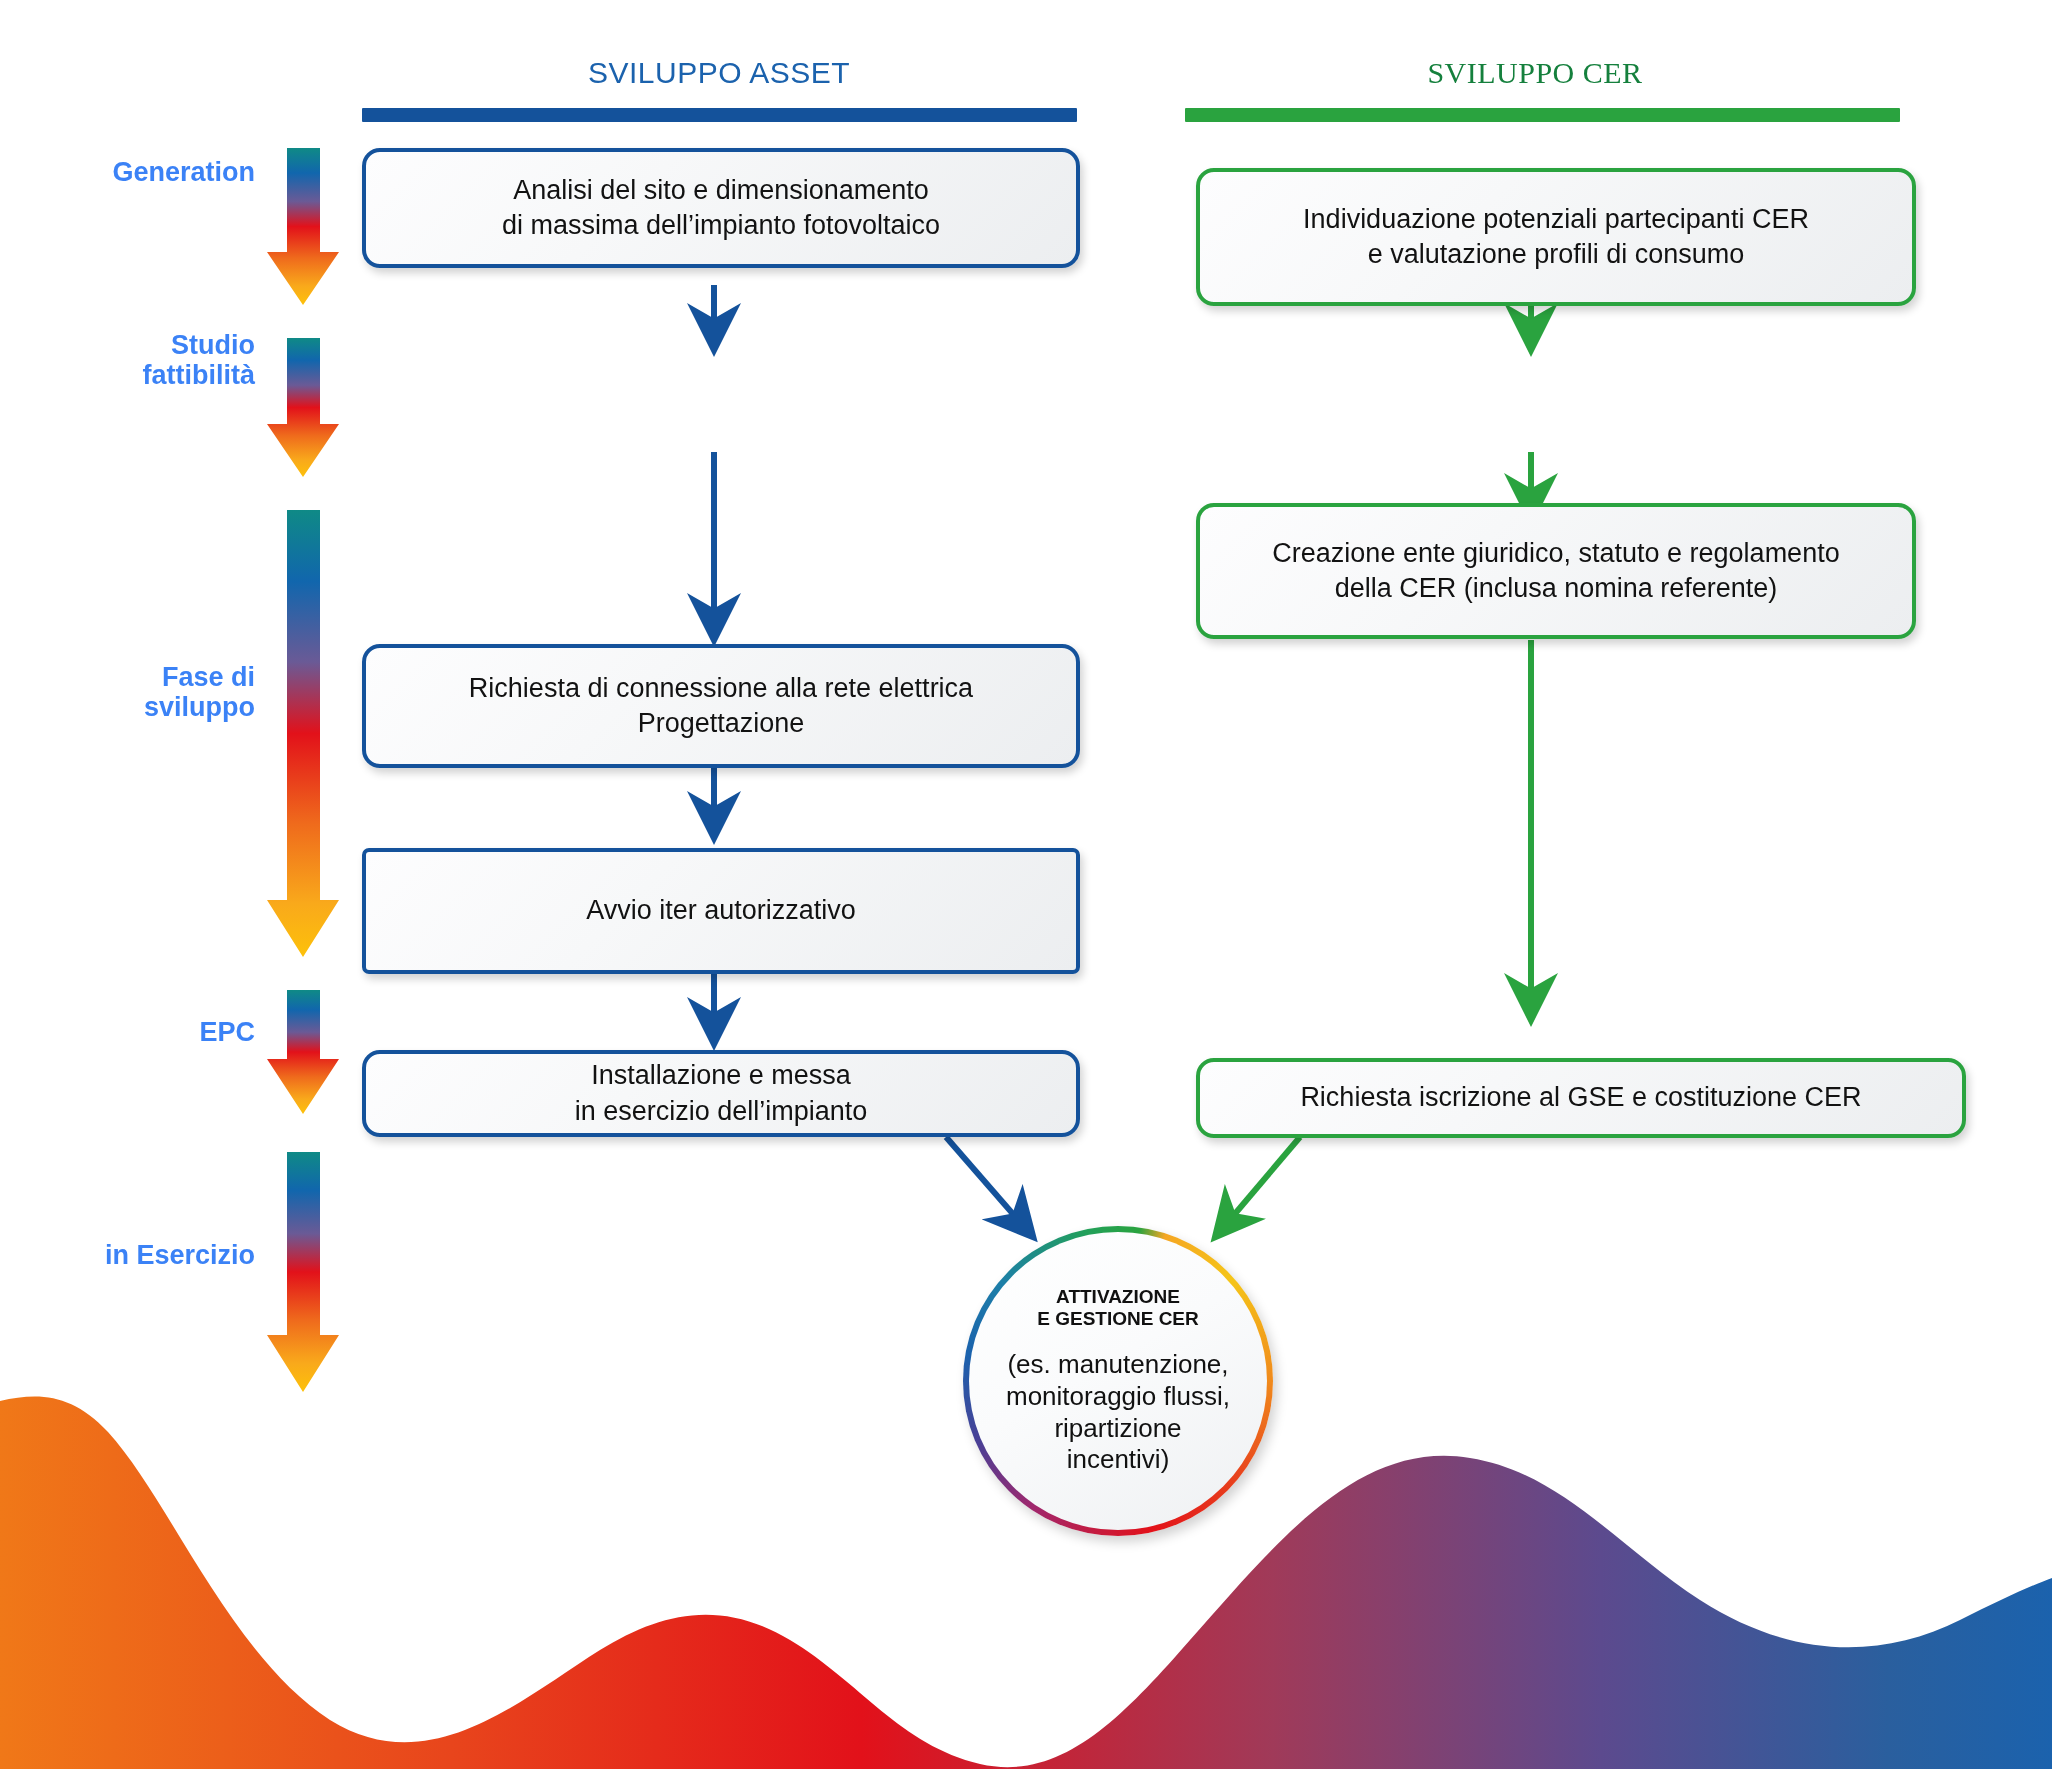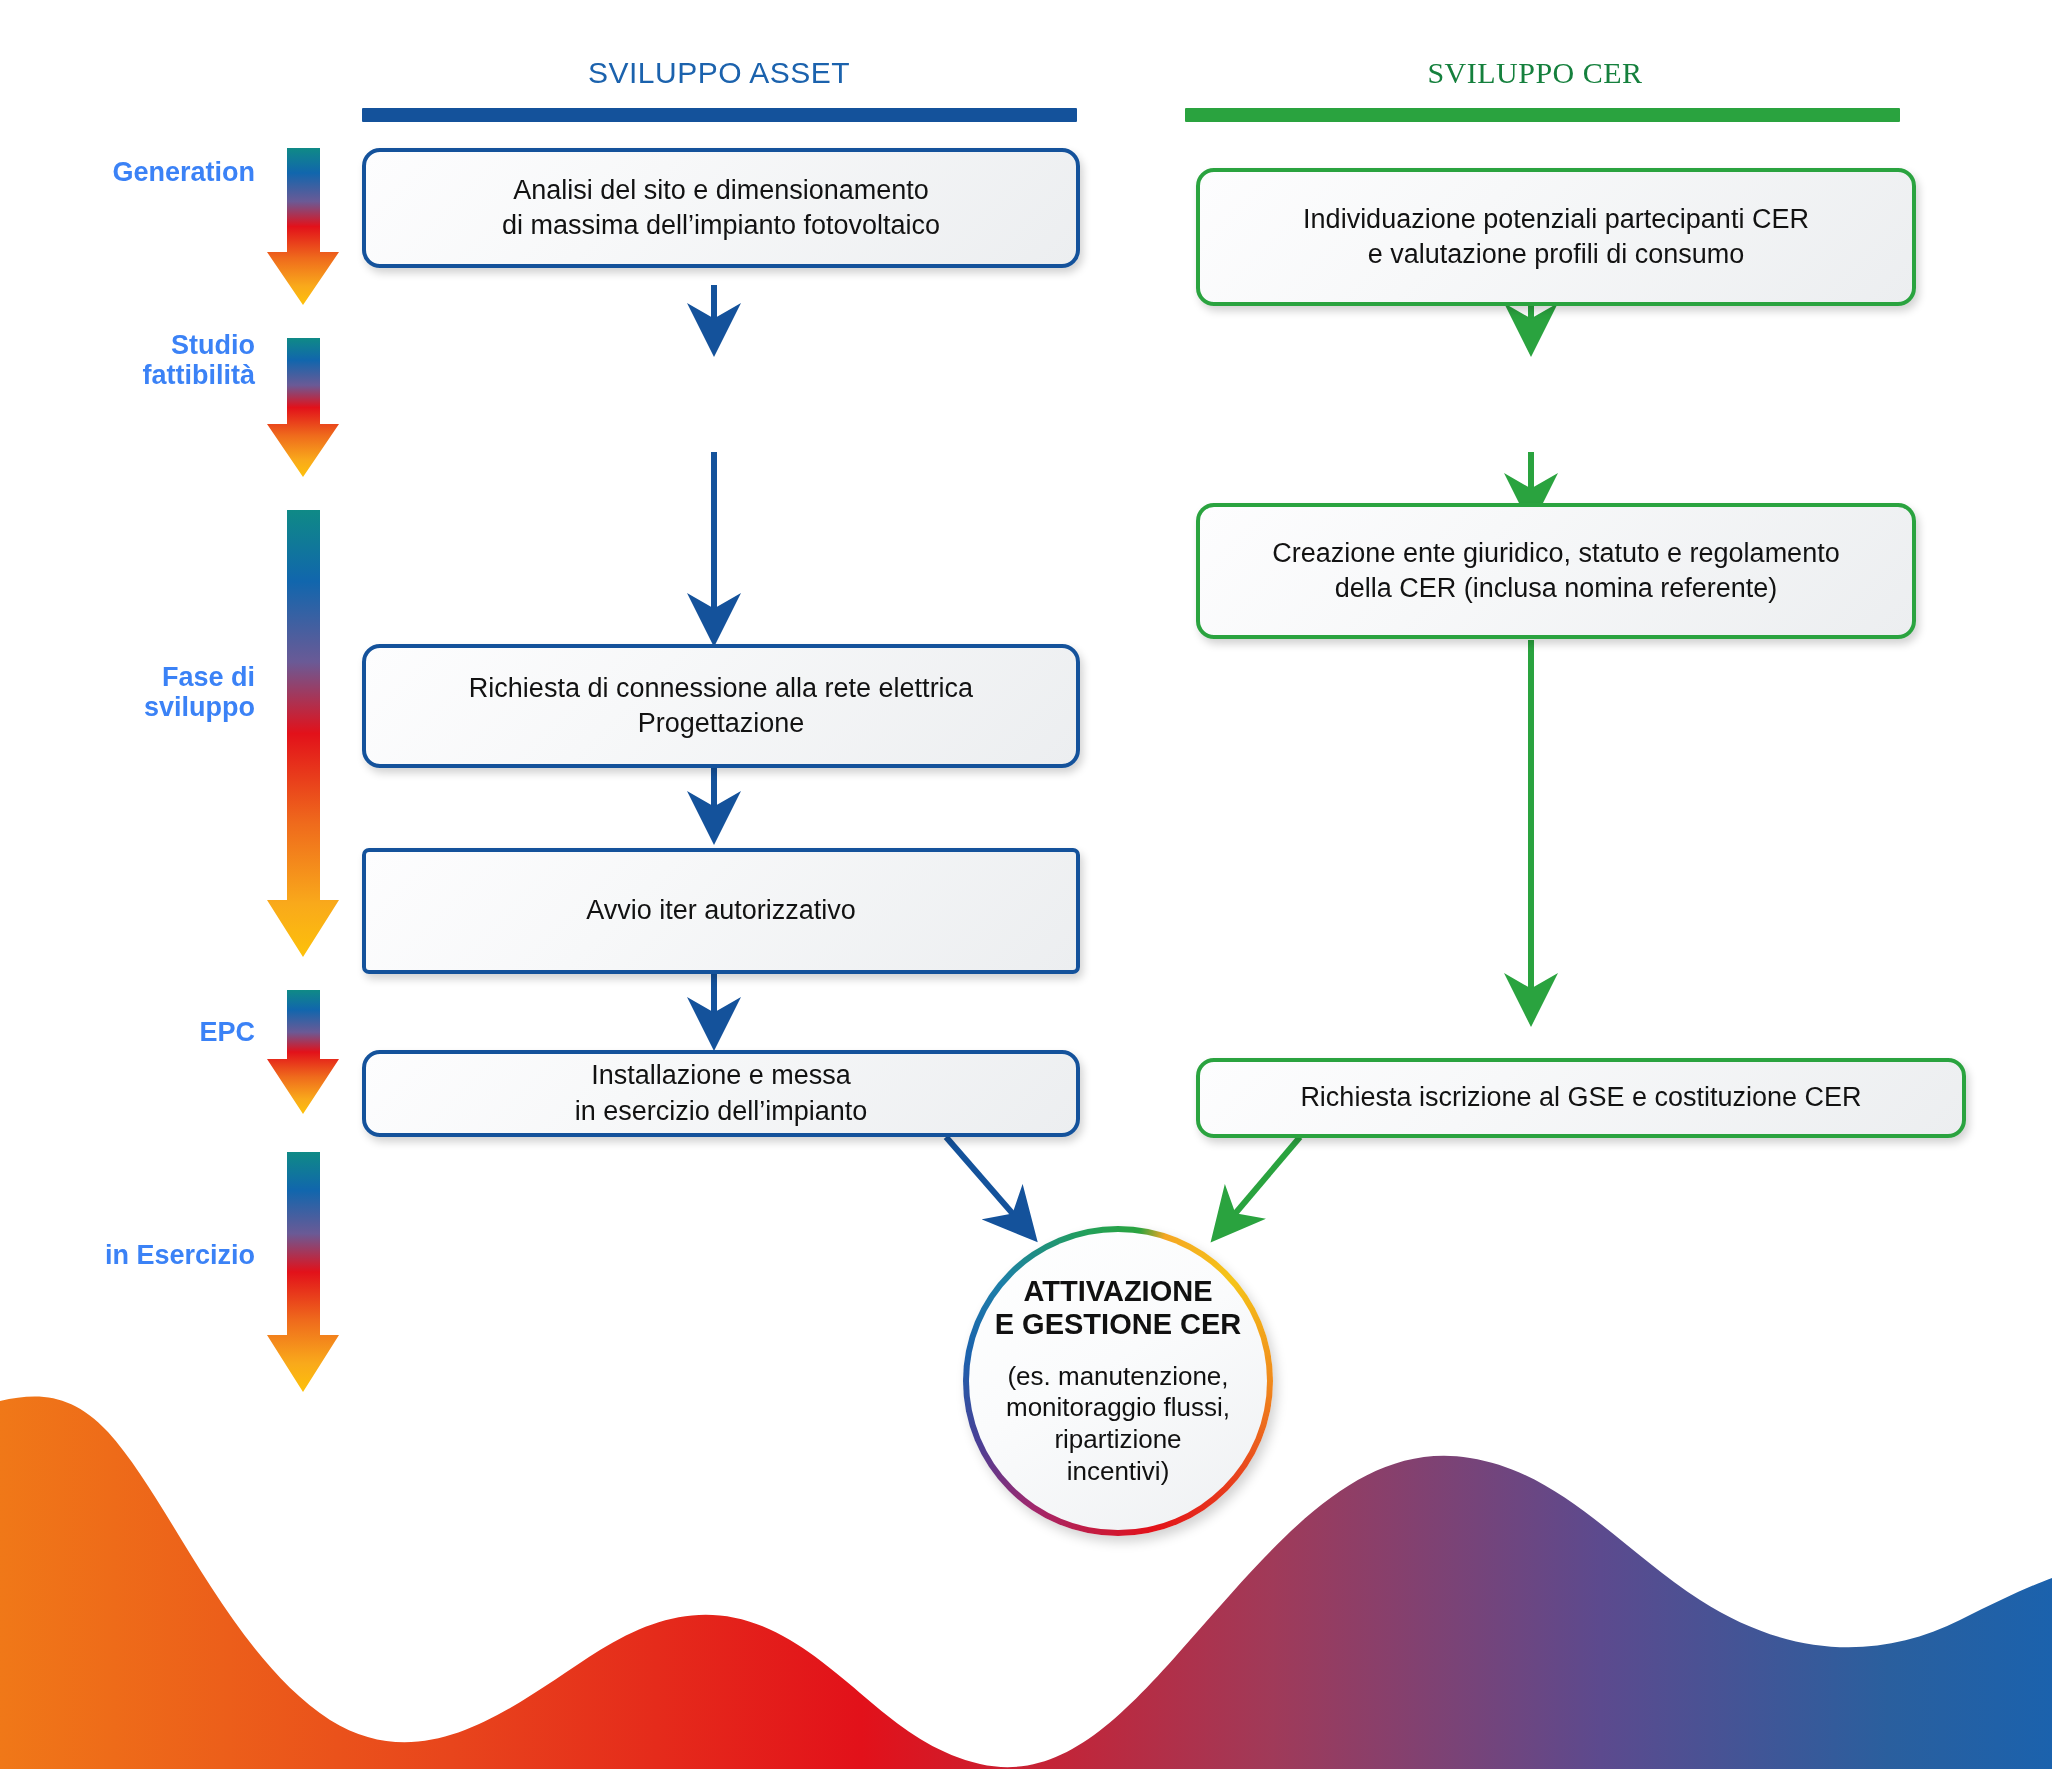--- a/index.html
+++ b/index.html
@@ -98,21 +98,21 @@
     box-shadow:4px 6px 12px rgba(0,0,0,.18);
     display:flex;
     flex-direction:column;
     align-items:center;
     justify-content:center;
     text-align:center;
     color:#111;
   }
   .circle .c-title{
     font-weight:bold;
-    font-size:29px;
+    font-size:19px;
     line-height:1.14;
     white-space:pre-line;
     margin-bottom:20px;
   }
   .circle .c-sub{
     font-size:26px;
     line-height:1.22;
     white-space:pre-line;
   }
 

